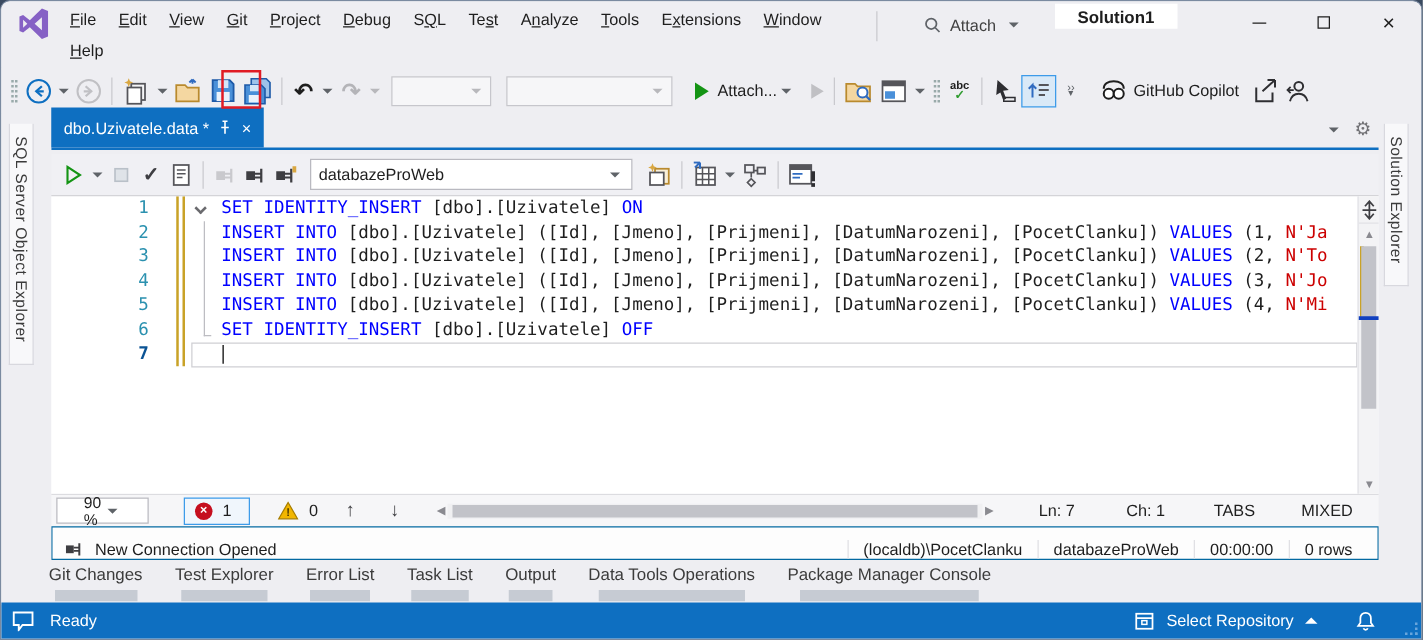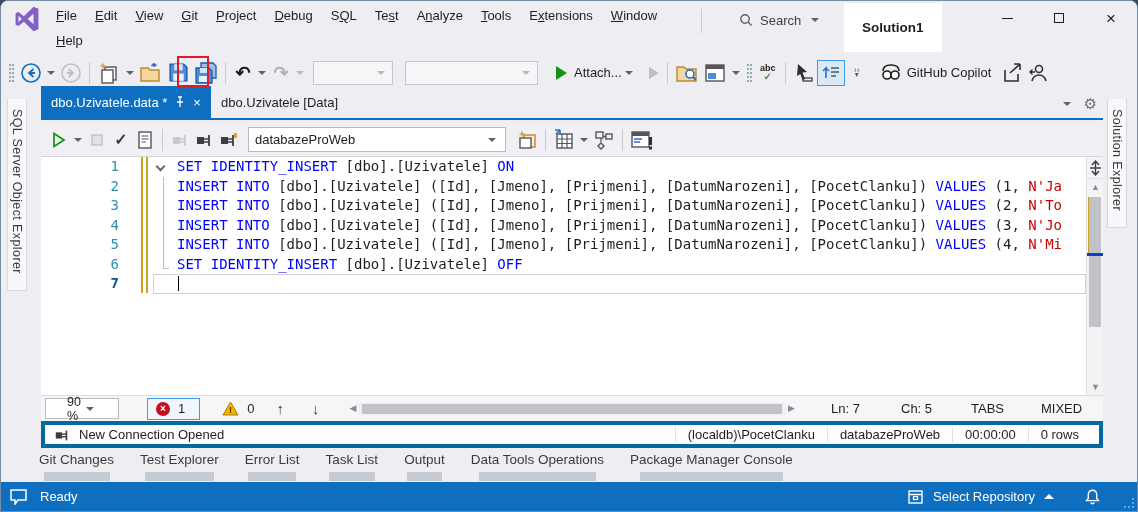--- a/index.html
+++ b/index.html
@@ -9,21 +9,21 @@
 
   
   .titlebar { position:absolute; top:0; left:0; right:0; height:53px; background:#EEEEF2; }
   .vs-logo { position:absolute; left:12px; top:4px; width:28px; height:28px; }
   .menubar { position:absolute; left:46px; top:2px; width:640px; display:flex; flex-wrap:wrap;text-align:right; }
   .menu-item { padding:0 9px; height:25px; line-height:25px; font-size:13px; color:#1e1e1e; cursor:default; }
   .menu-item u { text-decoration:underline; }
   .tb-sep-v { position:absolute; left:700px; top:8px; width:1px; height:24px; background:#c9c9ce; }
   .search-box { position:absolute; left:730px; top:6px; display:flex; align-items:center; gap:7px;
                 height:26px; padding:0 8px; font-size:13px; color:#414141; }
-  .solution-badge { position:absolute; left:843px; top:2px; height:49px; padding:0 18px; background:#ffffff;
+  .solution-badge { position:absolute; left:843px; top:2px; height:20px; padding:0 18px; background:#ffffff;
                     font-size:13.5px; color:#1e1e1e; display:flex; align-items:center; font-weight:bold; }
   .win-controls { position:absolute; right:0; top:0; display:flex; }
   .win-btn { width:52px; height:34px; display:flex; align-items:center; justify-content:center; color:#1e1e1e; }
   .min-glyph { width:11px; height:1px; background:#1e1e1e; }
   .max-glyph { width:10px; height:10px; border:1px solid #1e1e1e; }
   .close-glyph { font-size:17px; line-height:1; }
 
   
   .toolbar { position:absolute; top:53px; left:0; right:0; height:37px; background:#EEEEF2;
              display:flex; align-items:center; padding-left:4px; }
@@ -112,21 +112,21 @@
                 display:flex; align-items:center; justify-content:center; line-height:1; }
   .warn-wrap { display:flex; align-items:center; gap:8px; margin-left:14px; padding:0 8px; }
   .nav-arrow { font-size:15px; color:#3e3e42; margin:0 14px; }
   .hscroll { flex:1; height:12px; margin:0 10px 0 16px; display:flex; align-items:center; }
   .h-arrow { color:#8a8a90; font-size:9px; line-height:1; }
   .h-track { flex:1; height:12px; background:#f0f0f2; margin:0 2px; position:relative; }
   .h-thumb { position:absolute; left:4px; right:4px; top:1px; bottom:1px; background:#c2c3c9; }
   .pos-item { margin:0 0 0 26px; min-width:44px; }
 
   
-  .connbar { height:27px; background:#fdfdfd; border:4px solid #0369a1; display:flex; align-items:center;
+  .connbar { height:27px; background:#fdfdfd; border:1px solid #0369a1; display:flex; align-items:flex-end;
              font-size:13px; color:#1e1e1e; padding:0 8px; }
   .conn-msg { display:flex; align-items:center; gap:8px; flex:1; }
   .conn-seg { padding:0 12px; border-left:1px solid #e0e0e4; white-space:nowrap; }
 
   
   .bottomtabs { position:absolute; top:447px; left:0; right:0; height:36px; background:#EEEEF2;
                 display:flex; align-items:flex-start; gap:26px; padding:4px 0 0 38px; }
   .btab { display:flex; flex-direction:column; align-items:center; }
   .btab-label { font-size:13.5px; color:#3b3b3b; white-space:nowrap; }
   .btab-bar { margin-top:5px; height:9px; width:88%; background:#c6cbd3; }
@@ -166,21 +166,21 @@
         <span class="menu-item">E<u>x</u>tensions</span>
         <span class="menu-item"><u>W</u>indow</span>
         <span class="menu-item"><u>H</u>elp</span>
       </div>
     <div class="tb-sep-v"></div>
     <div class="search-box">
       <svg class="icon" width="14" height="14" viewBox="0 0 14 14">
         <circle cx="6" cy="6" r="4.2" fill="none" stroke="#5f6368" stroke-width="1.4"></circle>
         <line x1="9.2" y1="9.2" x2="12.6" y2="12.6" stroke="#5f6368" stroke-width="1.4"></line>
       </svg>
-      <span>Search</span>
+      <span>Attach</span>
       <span class="caret"></span>
     </div>
     <div class="solution-badge">
       <span>Solution1</span>
     </div>
     <div class="win-controls">
       <div class="win-btn">
           <span class="min-glyph"></span>
         </div>
       <div class="win-btn">
@@ -340,23 +340,20 @@
 
     <div class="center">
 
       <div class="tabrow">
         <div class="doc-tab active">
           <span>dbo.Uzivatele.data *</span>
           <svg class="icon" width="10" height="12" viewBox="0 0 10 12">
             <path d="M5 1v5M2 6h6M5 6v5M3 1h4" stroke="#ffffff" stroke-width="1.3" fill="none"></path>
           </svg>
           <span class="tab-x">×</span>
-        </div>
-        <div class="doc-tab inactive">
-          <span>dbo.Uzivatele [Data]</span>
         </div>
         <div class="tabrow-icons">
           <span class="caret"></span>
           <span class="gear">⚙</span>
         </div>
       </div>
       <div class="blue-line"></div>
 
       <div class="sqlbar">
         <div class="tbtn">
@@ -500,21 +497,21 @@
         <span class="nav-arrow">↑</span>
         <span class="nav-arrow">↓</span>
         <div class="hscroll">
           <span class="h-arrow">◀</span>
           <div class="h-track">
             <div class="h-thumb"></div>
           </div>
           <span class="h-arrow">▶</span>
         </div>
         <span class="pos-item">Ln: 7</span>
-        <span class="pos-item">Ch: 5</span>
+        <span class="pos-item">Ch: 1</span>
         <span class="pos-item">TABS</span>
         <span class="pos-item" style="margin-right:14px;">MIXED</span>
       </div>
 
       <div class="connbar">
         <div class="conn-msg">
           <svg class="icon" width="18" height="16" viewBox="0 0 20 18">
             <rect x="3" y="6" width="7" height="7" fill="#3e3e42"></rect>
               <line x1="10" y1="8" x2="15" y2="8" stroke="#3e3e42" stroke-width="1.6"></line>
               <line x1="10" y1="11" x2="15" y2="11" stroke="#3e3e42" stroke-width="1.6"></line>

